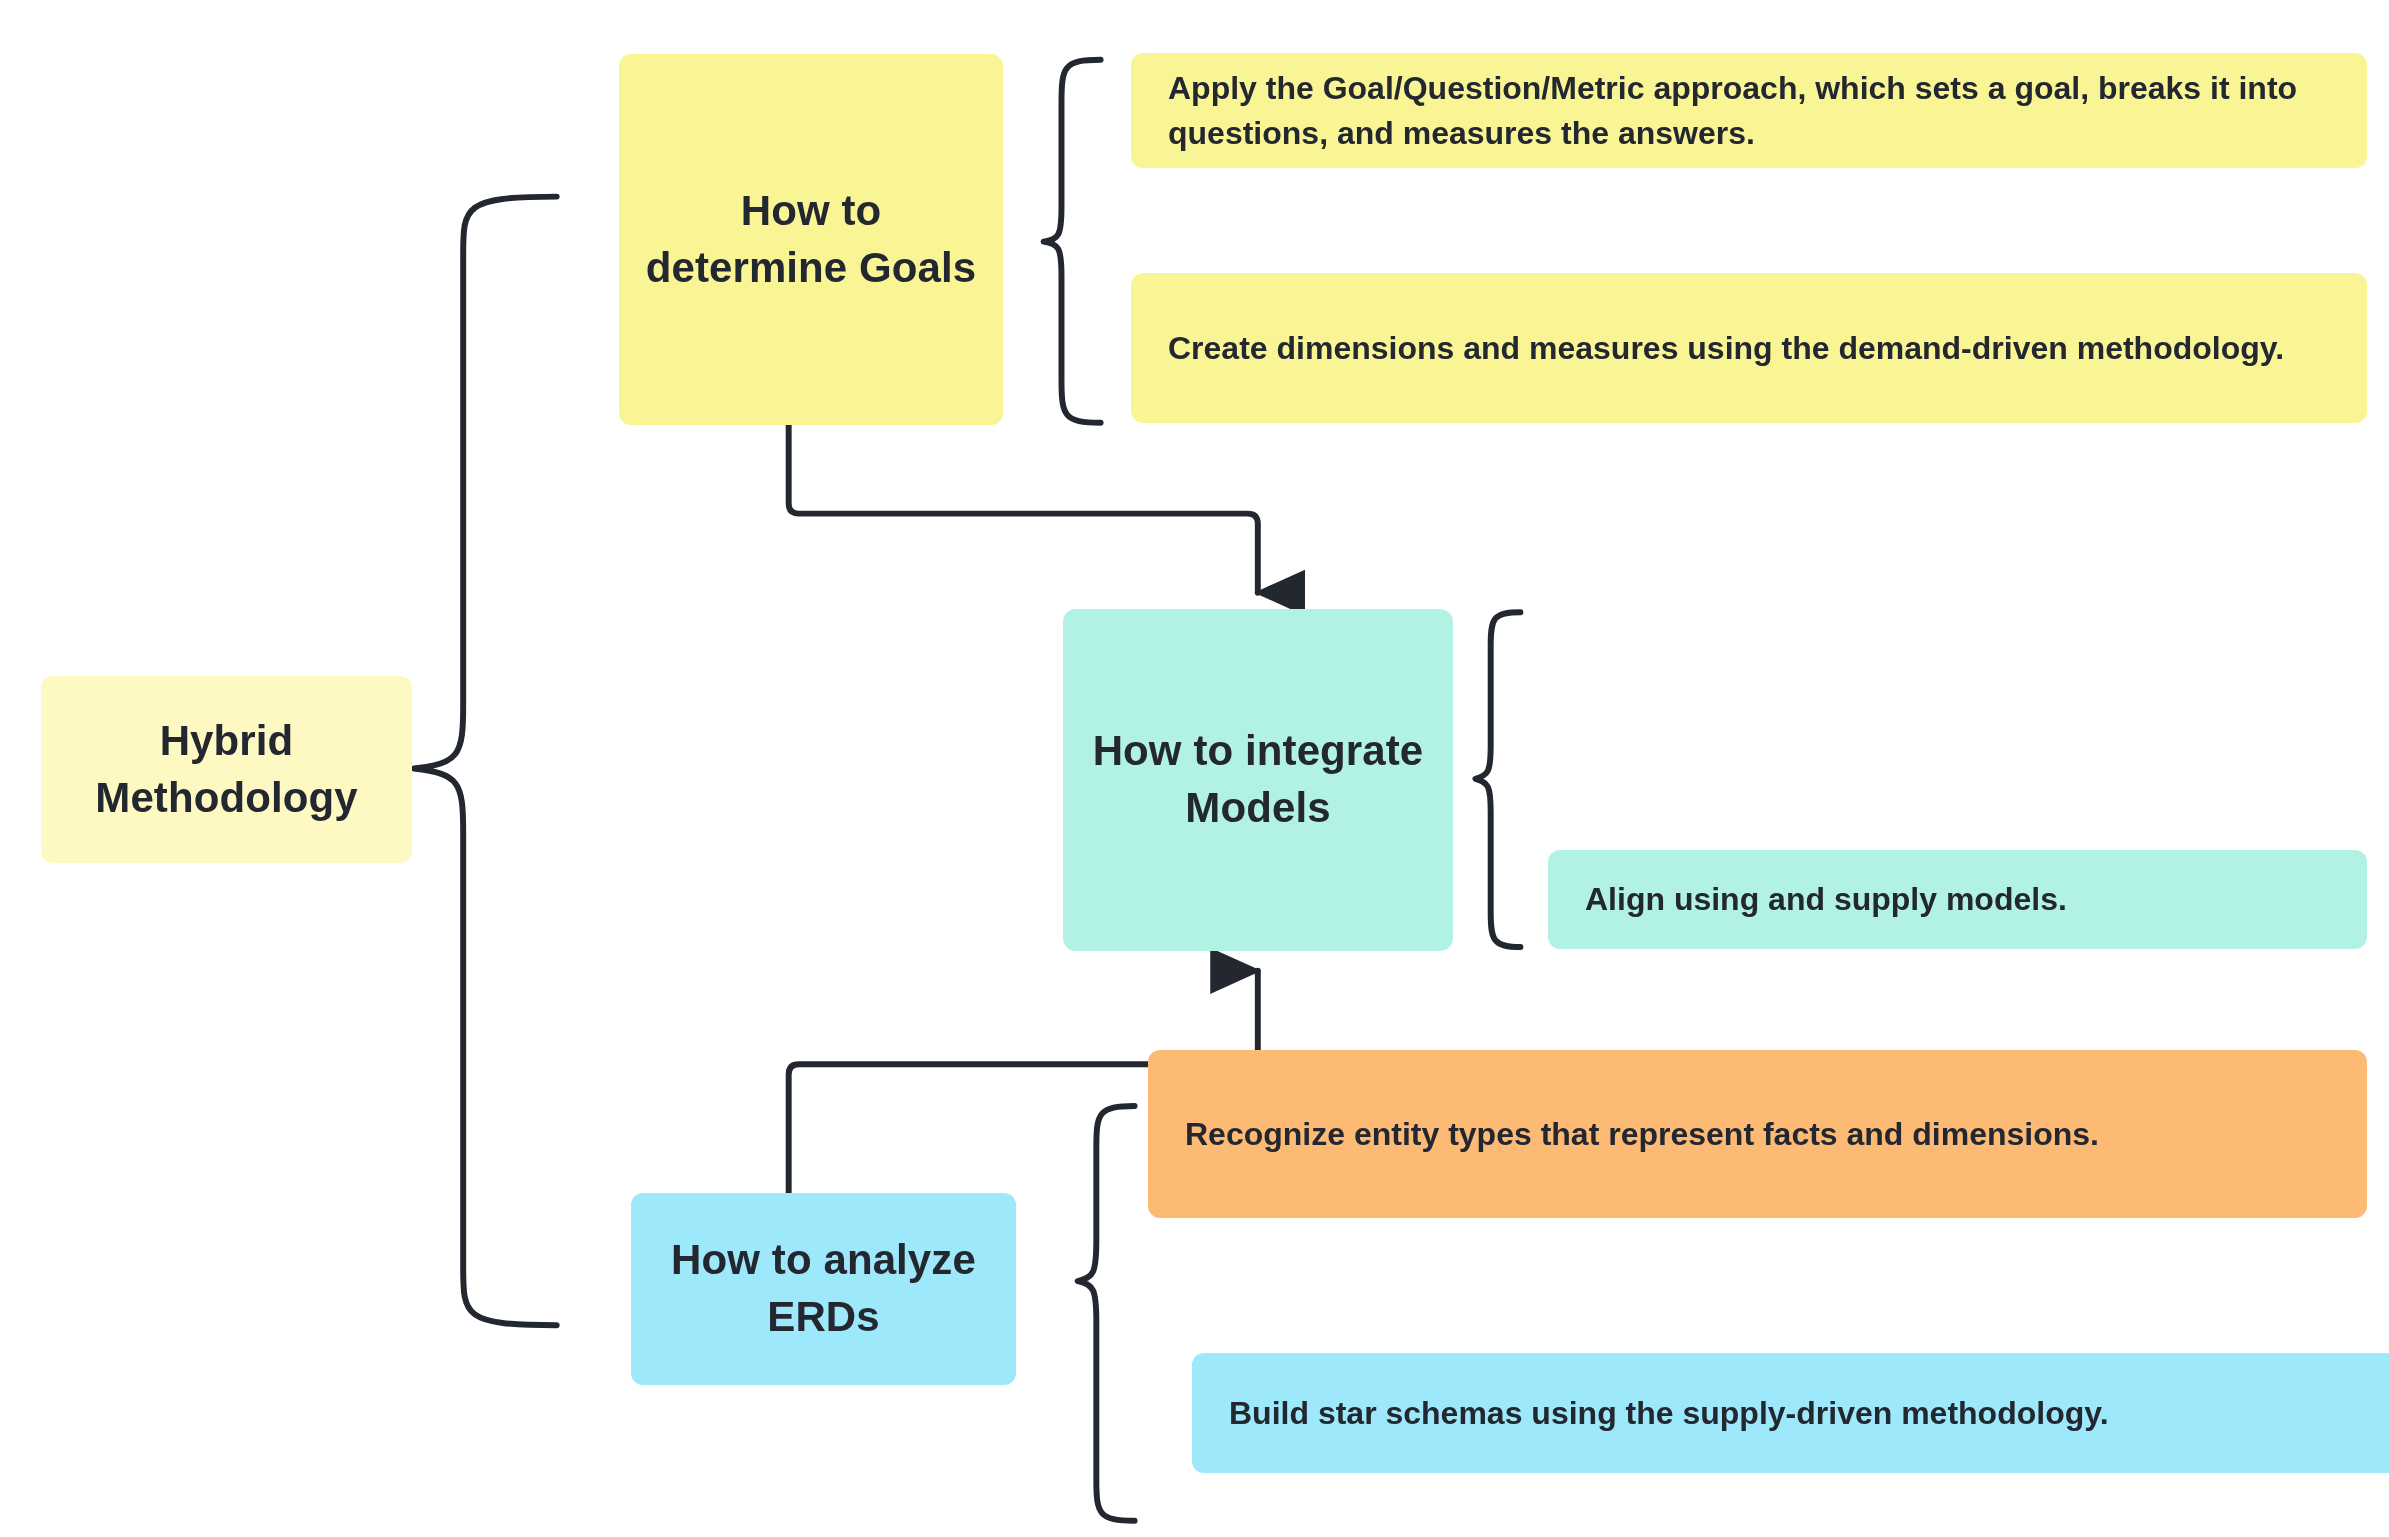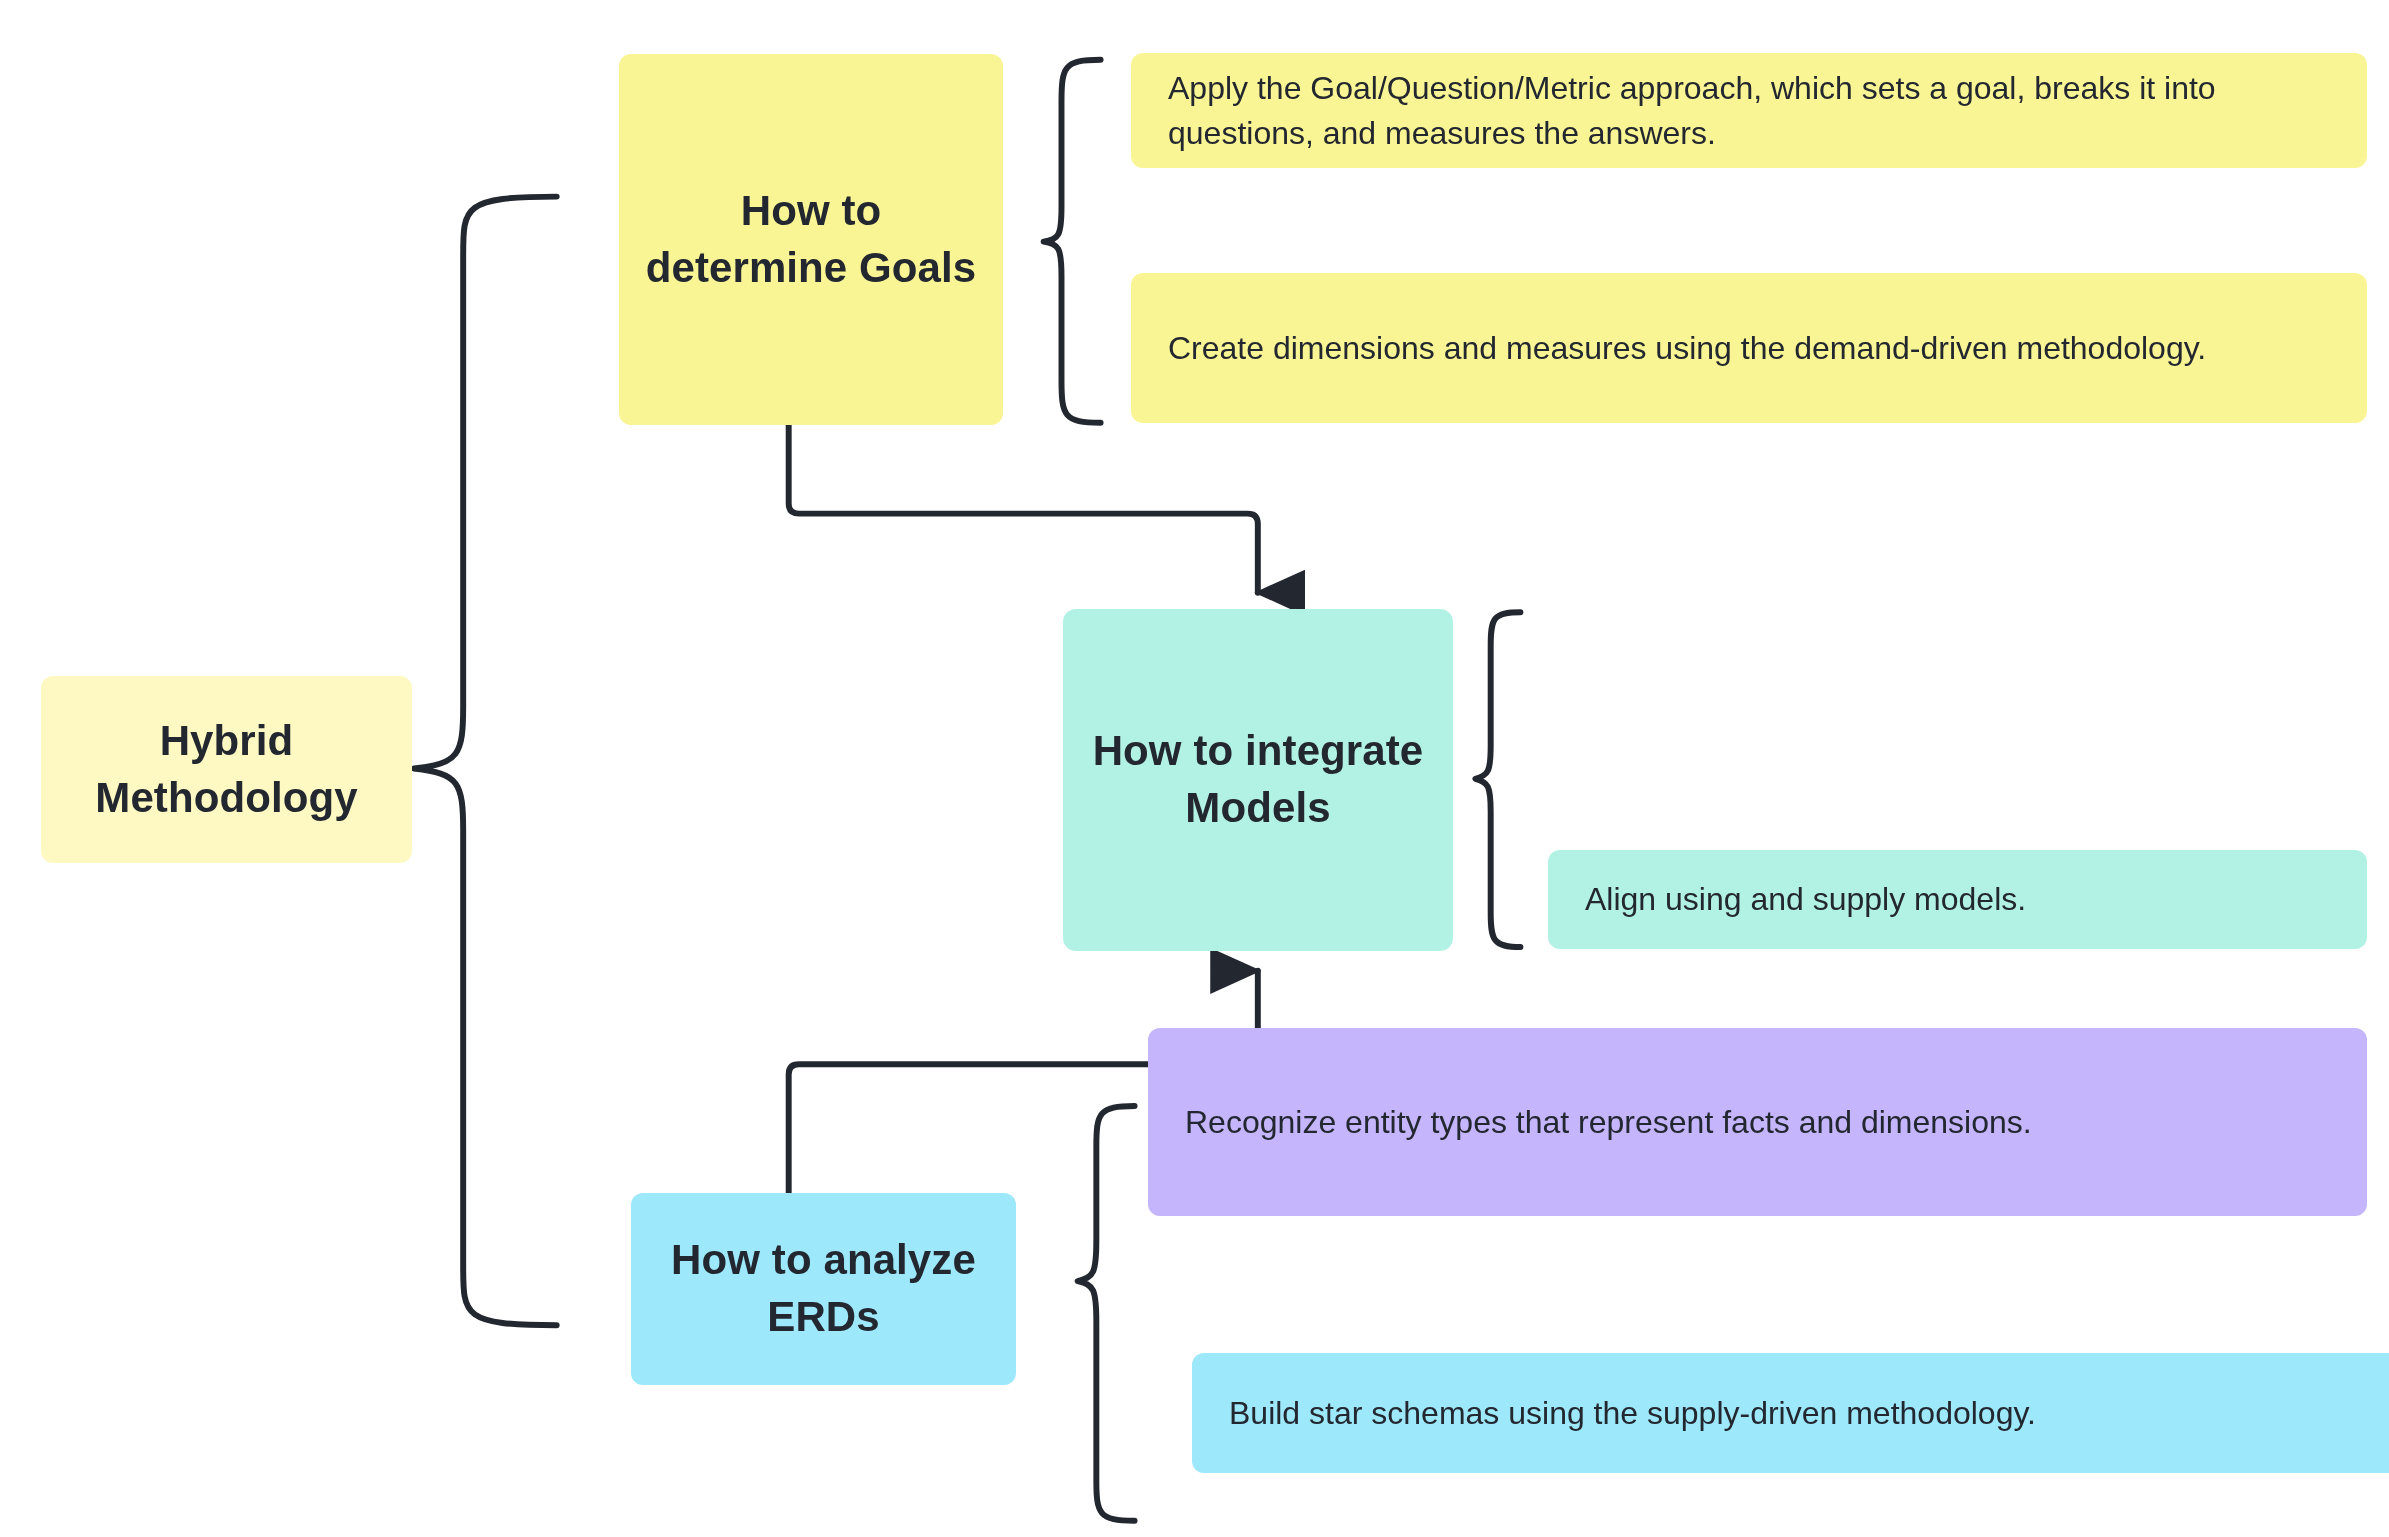--- a/index.html
+++ b/index.html
@@ -39,21 +39,21 @@
     line-height: 1.35;
   }
   .branch-node {
     font-weight: bold;
     font-size: 42px;
     letter-spacing: 0.1px;
     padding: 5.1px 15.3px;
   }
   .leaf-node {
     font-size: 32px;
-    font-weight: normal;
+    font-weight: bold;
     justify-content: flex-start;
     text-align: left;
     padding: 15.3px 37px;
     line-height: 1.4;
   }
   #root-node {
     left: 41px;
     top: 676px;
     width: 371px;
     height: 187px;
@@ -104,24 +104,24 @@
   }
   #leaf-models-1 {
     left: 1548px;
     top: 850px;
     width: 819px;
     height: 99px;
     background: #b2f2e5;
   }
   #leaf-erds-0 {
     left: 1148px;
-    top: 1028px;
+    top: 1050px;
     width: 1219px;
-    height: 188px;
-    background: #c4b5fd;
+    height: 168px;
+    background: #fdba74;
   }
   #leaf-erds-1 {
     left: 1192px;
     top: 1353px;
     width: 1219px;
     height: 120px;
     background: #9de8fb;
     text-align: right;
   }
 </style>

